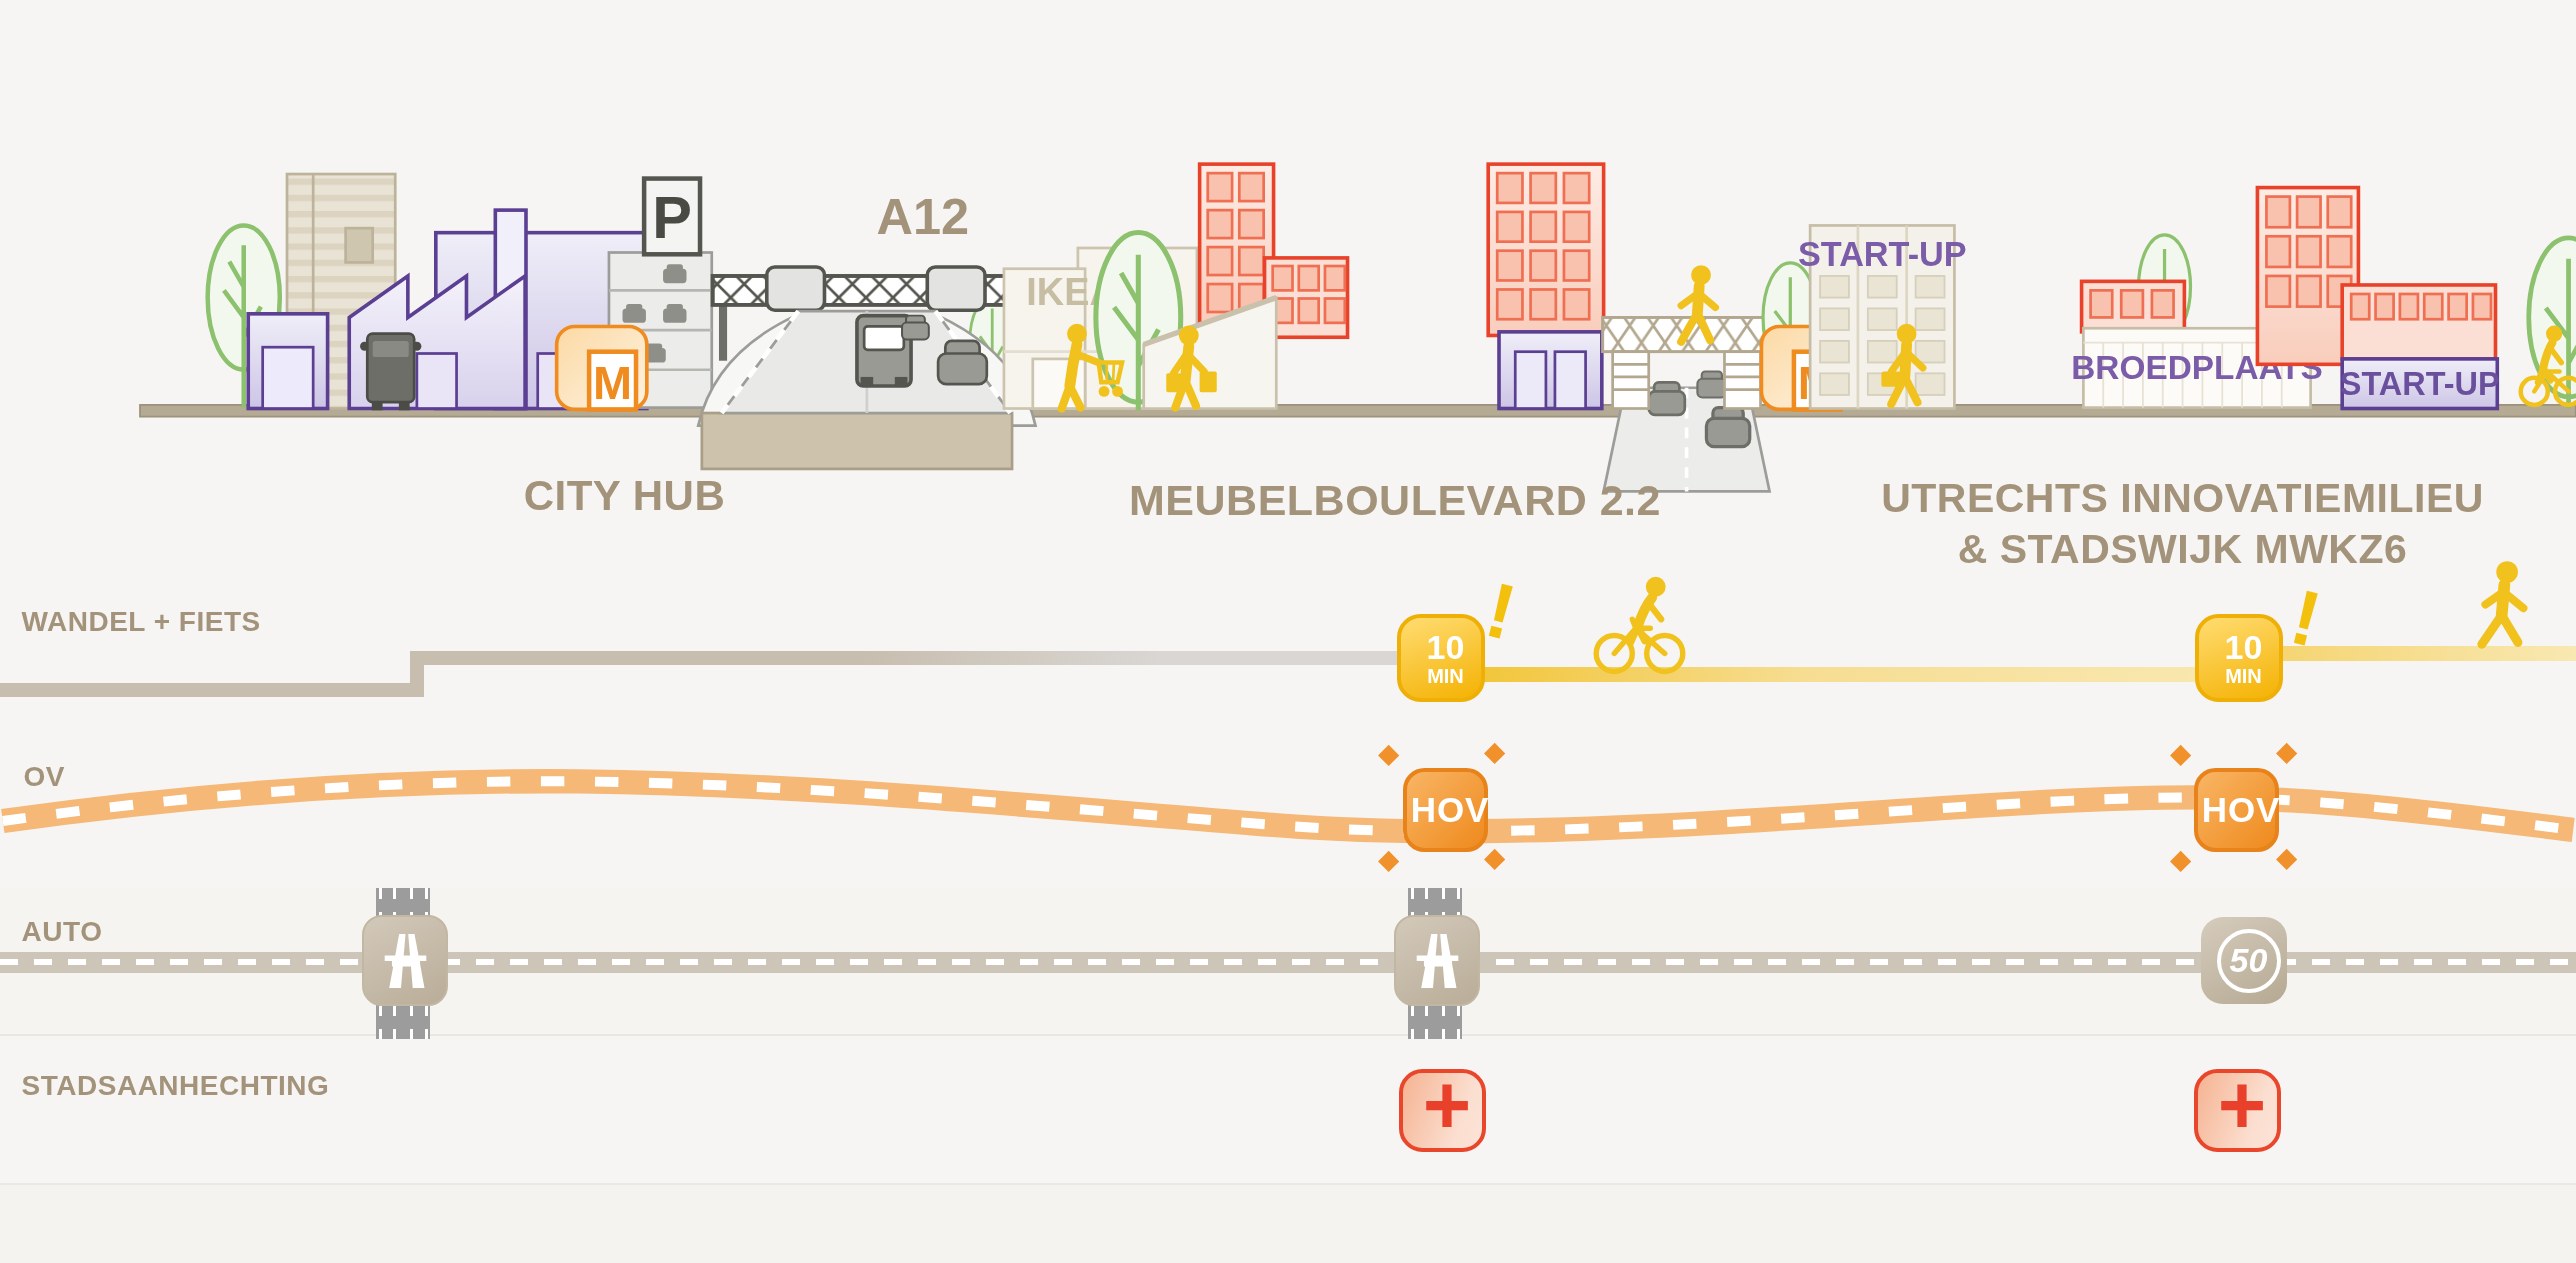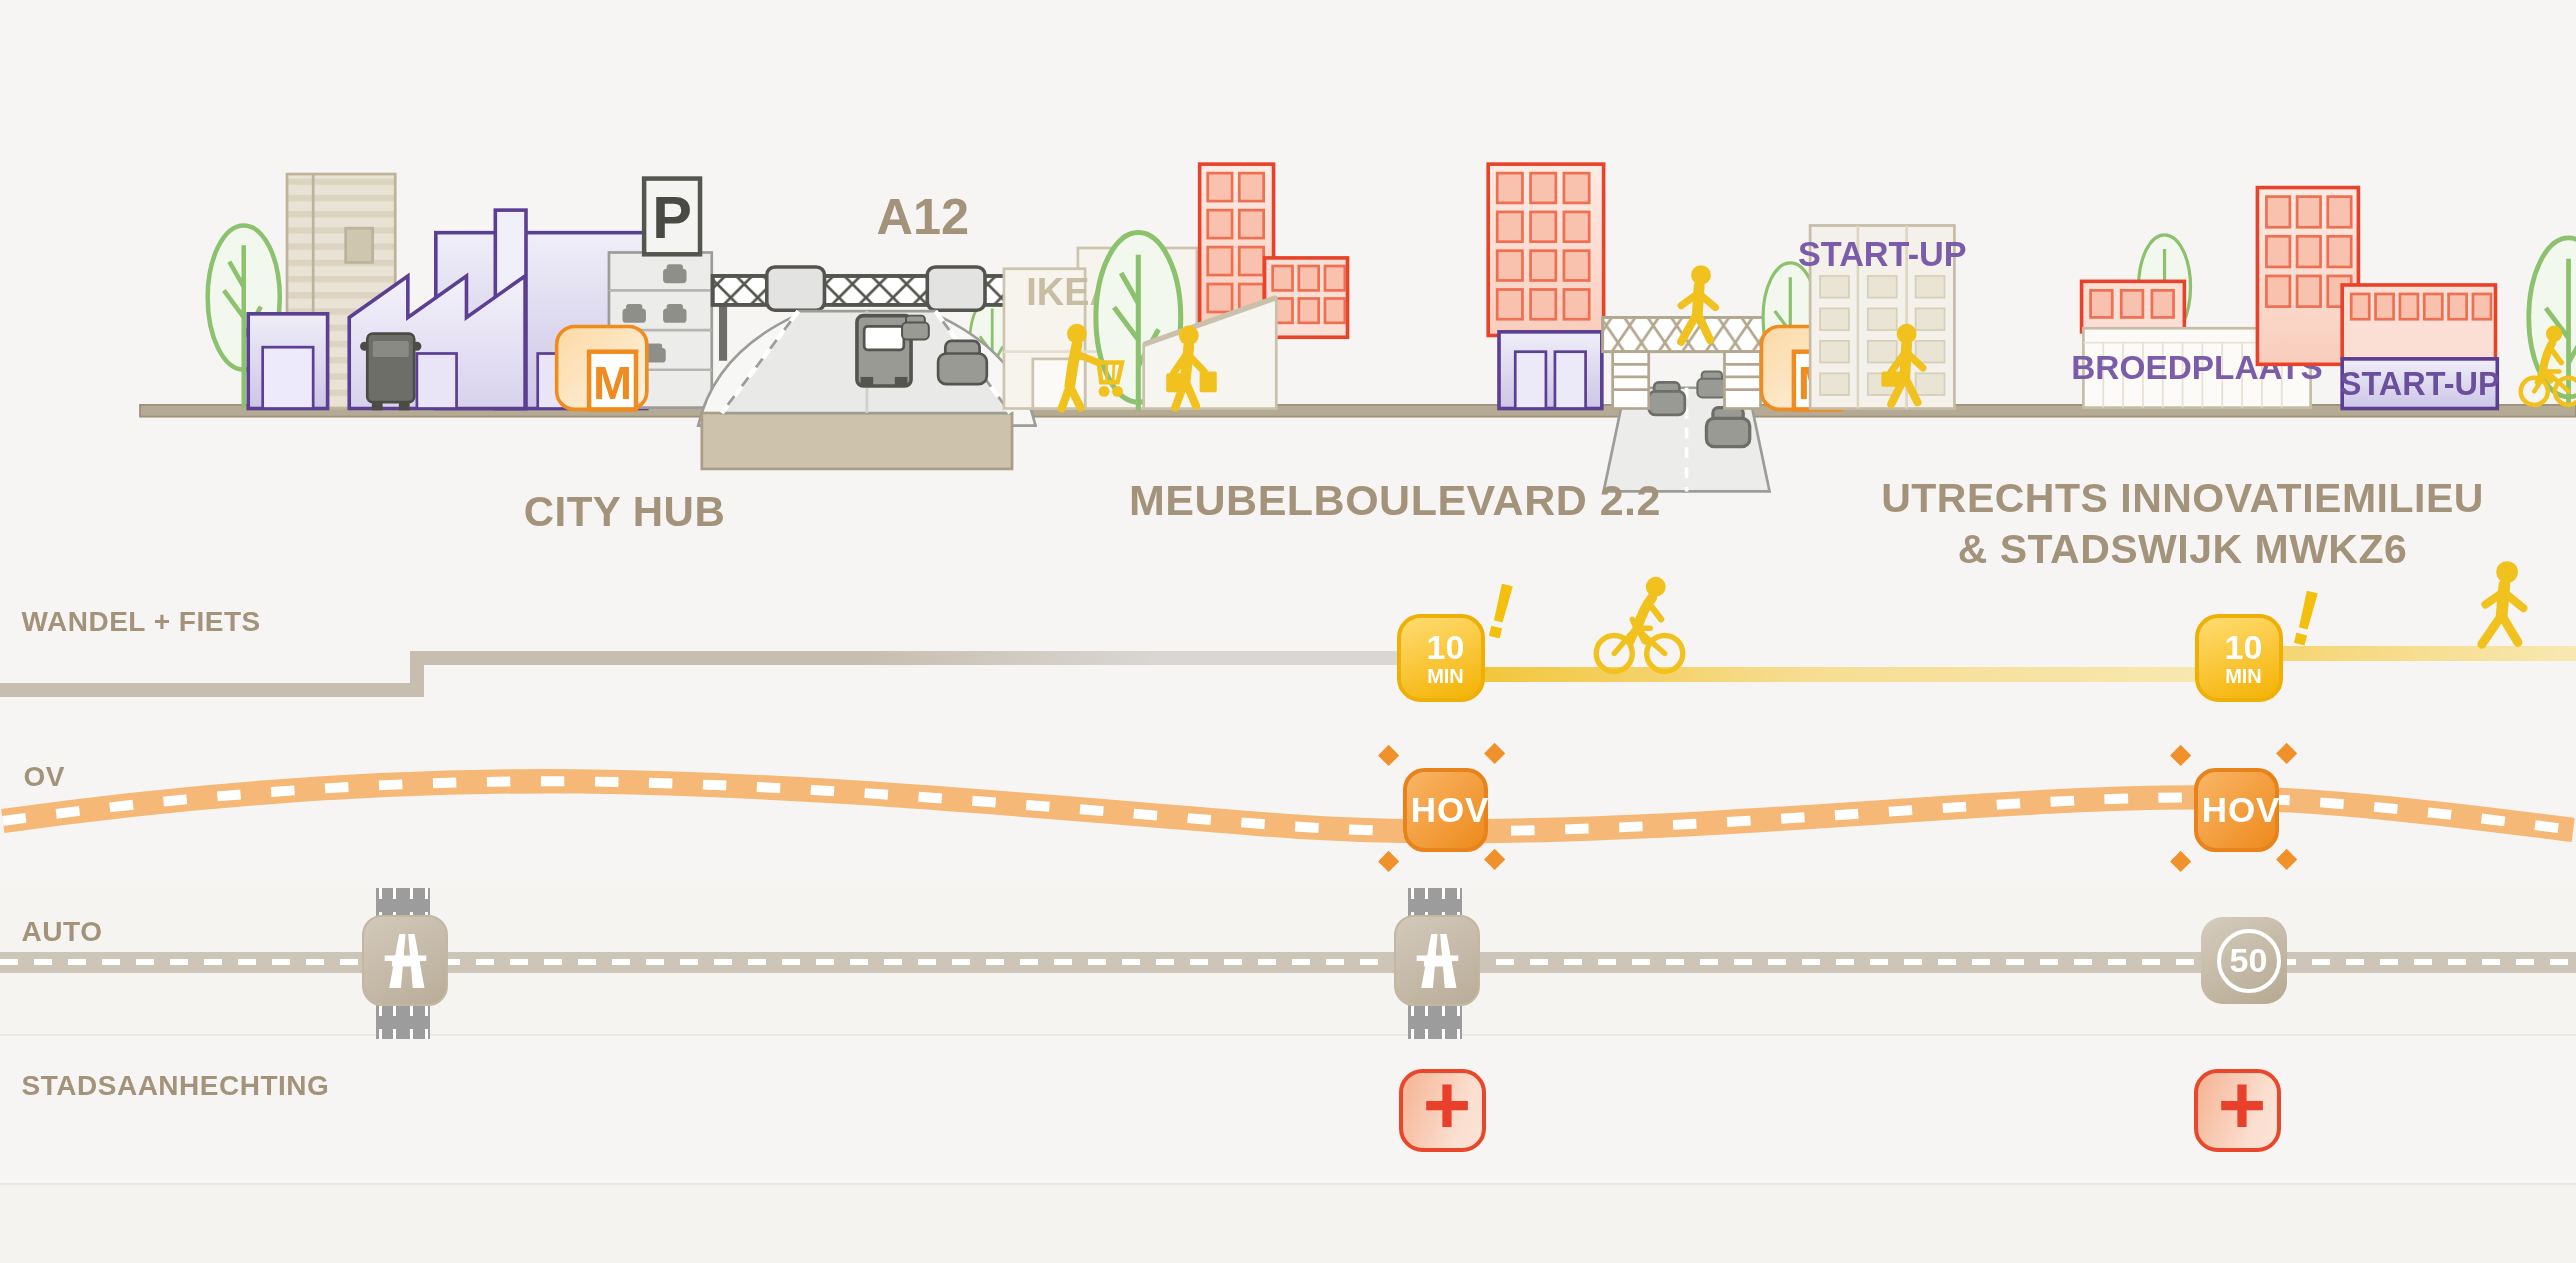--- a/index.html
+++ b/index.html
@@ -19,21 +19,21 @@
   .ray{width:15.3px;height:15.3px;background:#f0912c;transform:rotate(45deg);}
   .alert{color:#f2c00d;font-size:78px;font-weight:bold;transform:rotate(14deg);line-height:1;}
   .line{height:13.5px;}
   .vroad{width:54px;height:151px;background:#9c9c9c;}
   .vroad i{position:absolute;top:0;bottom:0;width:3.2px;
            background:repeating-linear-gradient(to bottom,#fff 0 10.8px,transparent 10.8px 23.5px);}
   .mw-badge{width:82px;height:87px;border-radius:20px;border:2.7px solid #c2b7a2;
             background:linear-gradient(150deg,#d3c9ba,#b9ad98);display:flex;align-items:center;justify-content:center;}
   .speed-badge{width:86px;height:87px;border-radius:21.6px;background:linear-gradient(150deg,#d6ccbd,#b5a992);}
   .speed-ring{width:56px;height:56px;border:4.5px solid #fff;border-radius:50%;display:flex;
-              align-items:center;justify-content:center;font-size:34px;font-weight:bold;color:#fff;}
+              align-items:center;justify-content:center;font-size:34px;font-weight:bold;color:#fff;font-style:italic;}
   .plus-badge{width:87px;height:83px;border-radius:23.5px;border:4.5px solid #e8472b;
               background:linear-gradient(110deg,#f5b392,#fbdecf 70%,#fce4d8);
               color:#e8402a;font-size:83px;font-weight:bold;}
   .plus-badge span{margin-top:-9px;}
   .hroad{left:0;top:952px;width:2576px;height:21px;background:#cdc5b7;}
   .hroad i{position:absolute;left:0;right:0;top:7.2px;height:6.3px;
            background:repeating-linear-gradient(90deg,#fff 0 18px,transparent 18px 34px);}
 </style>
 </head>
 <body>
@@ -391,21 +391,21 @@
       <circle cx="30" cy="8" r="9" fill="#f1c21d" stroke="none"></circle>
       <path d="M28,18 C22,28 20,36 18,46" stroke-width="9"></path>
       <path d="M26,24 L38,40" stroke-width="6"></path>
       <path d="M18,46 L12,62 M18,46 L26,60" stroke-width="7"></path>
       <circle cx="8" cy="72" r="15" stroke-width="5"></circle>
         <circle cx="46" cy="72" r="15" stroke-width="5"></circle>
       <path d="M8,72 L22,50 L46,72 M22,50 L36,50" stroke-width="5"></path>
     </g>
   </svg>
 
-  <div class="abs sec-title" style="left:354px;top:485px;width:541px;font-size:42px;line-height:53px;">
+  <div class="abs sec-title" style="left:354px;top:469px;width:541px;font-size:42px;line-height:53px;">
     <div>CITY HUB</div>
   </div>
   <div class="abs sec-title" style="left:1034px;top:476px;width:722px;font-size:43px;">
     <div>MEUBELBOULEVARD 2.2</div>
   </div>
   <div class="abs sec-title" style="left:1867px;top:473px;width:631px;font-size:41px;line-height:51px;">
     <div>UTRECHTS INNOVATIEMILIEU</div>
     <div>&amp; STADSWIJK MWKZ6</div>
   </div>
 

